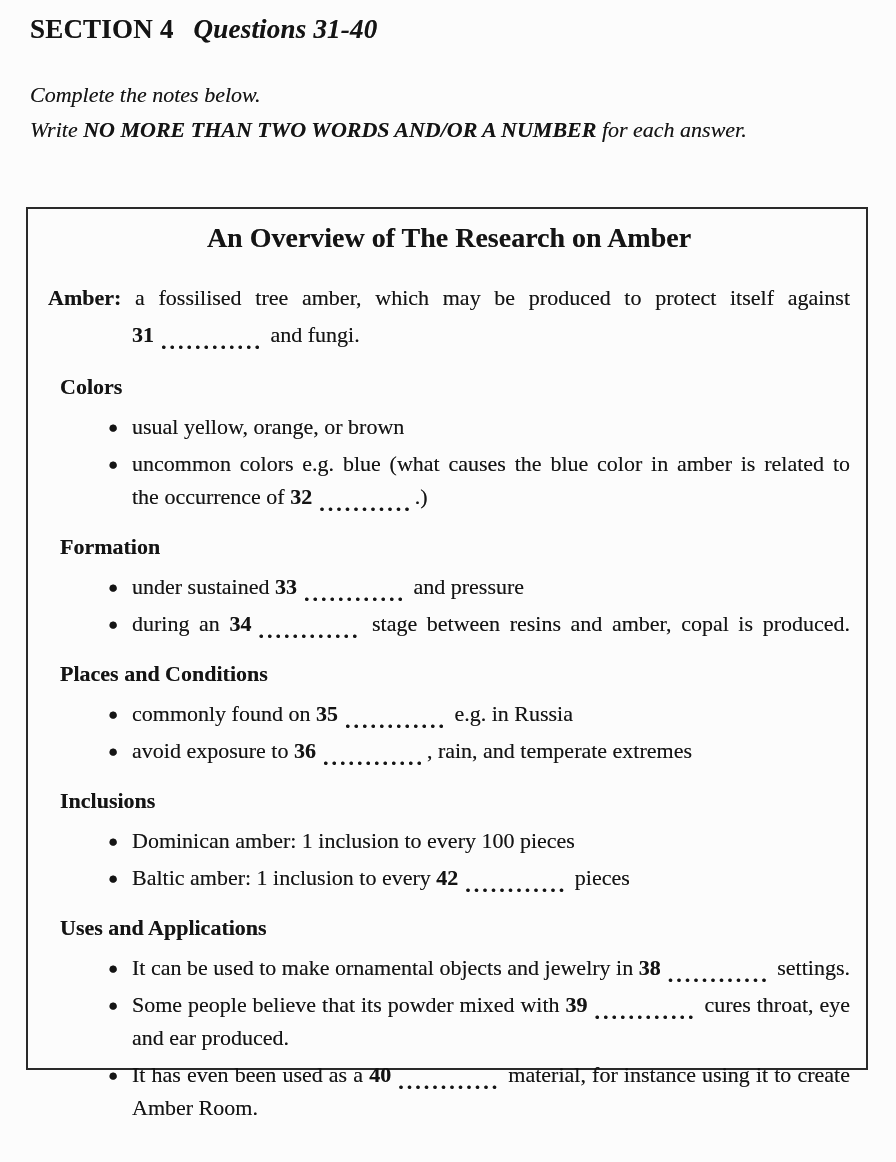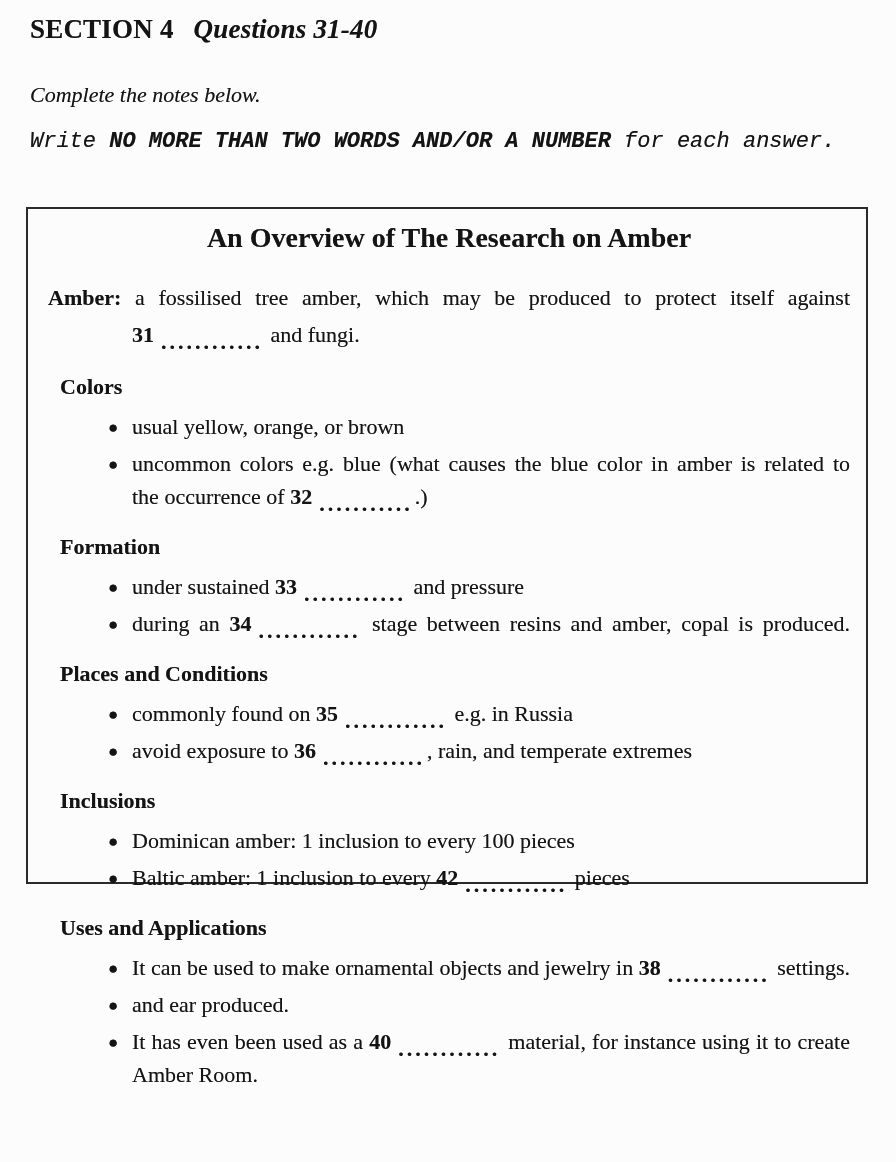--- a/index.html
+++ b/index.html
@@ -24,27 +24,27 @@
     position:absolute;left:30px;top:12px;
     font-size:27px;font-weight:700;line-height:34px;
     letter-spacing:0.2px;white-space:nowrap;
   }
   .hdr-title .q-range{font-style:italic;margin-left:20px;}
   .instr{
     position:absolute;left:30px;
     font-size:22px;font-style:italic;line-height:27px;white-space:nowrap;
   }
   .instr-1{top:81px;}
-  .instr-2{top:128px;font-family:Liberation Mono, monospace;}
+  .instr-2{top:116px;}
   .write-bold{font-weight:700;}
 
   
   .notes-box{
     position:absolute;left:26px;top:207px;
-    width:842px;height:677px;
+    width:842px;height:863px;
     border:2px solid var(--border);
     padding:10px 16px 0 20px;
     background:transparent;
   }
   .box-title{
     font-size:28px;font-weight:700;text-align:center;
     line-height:38px;margin:0 0 22px 0;
   }
 
   .line{font-size:22px;line-height:33px;}
@@ -144,20 +144,21 @@
           </div>
         </div>
         <div class="section">
           <div class="section-heading">Uses and Applications</div>
           <div class="bullet">
             <span class="bdot">●</span>
             <div class="line justify"><span>It can be used to make ornamental objects and jewelry in </span><span class="qnum">38</span><span class="blank-dots">............</span><span> settings.</span></div>
           </div>
           <div class="bullet">
             <span class="bdot">●</span>
+            <div class="line justify"><span>Some people believe that its powder mixed with </span><span class="qnum">39</span><span class="blank-dots">............</span><span> cures throat, eye</span></div>
             <div class="line"><span>and ear produced.</span></div>
           </div>
           <div class="bullet">
             <span class="bdot">●</span>
             <div class="line justify"><span>It has even been used as a </span><span class="qnum">40</span><span class="blank-dots">............</span><span> material, for instance using it to create</span></div>
             <div class="line"><span>Amber Room.</span></div>
           </div>
         </div>
       </div>
   </div>

